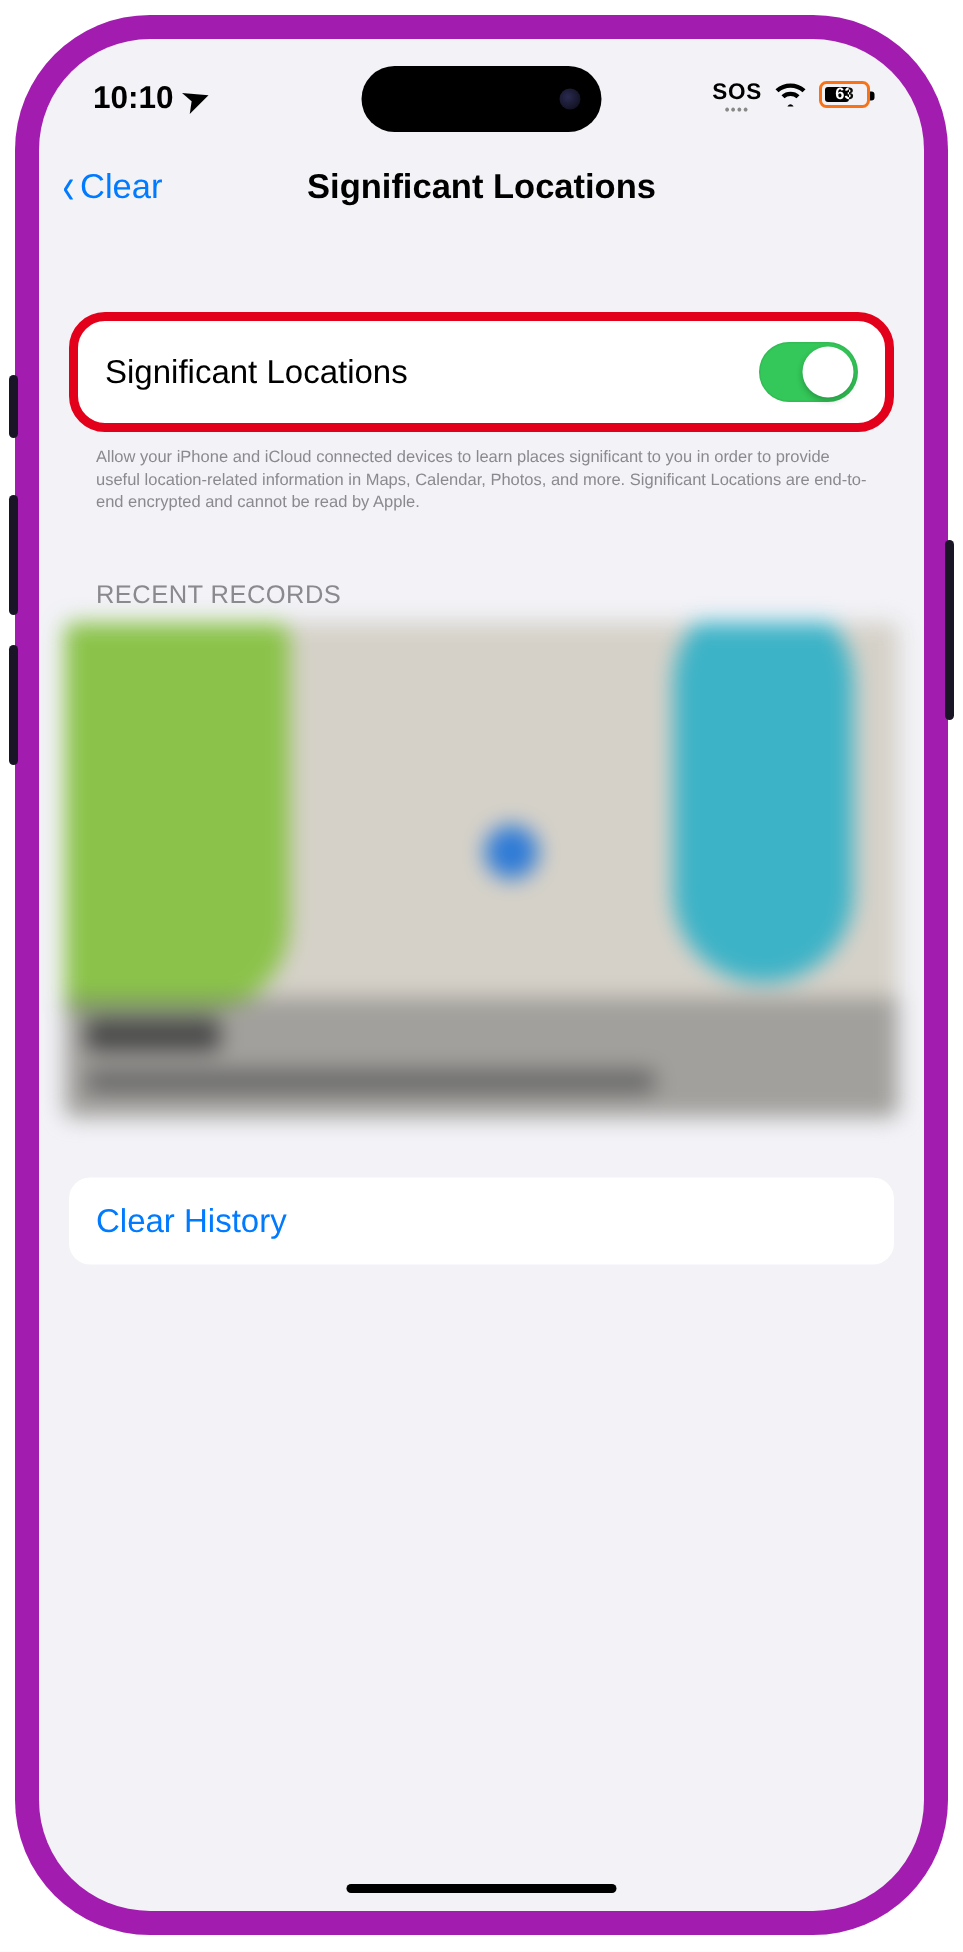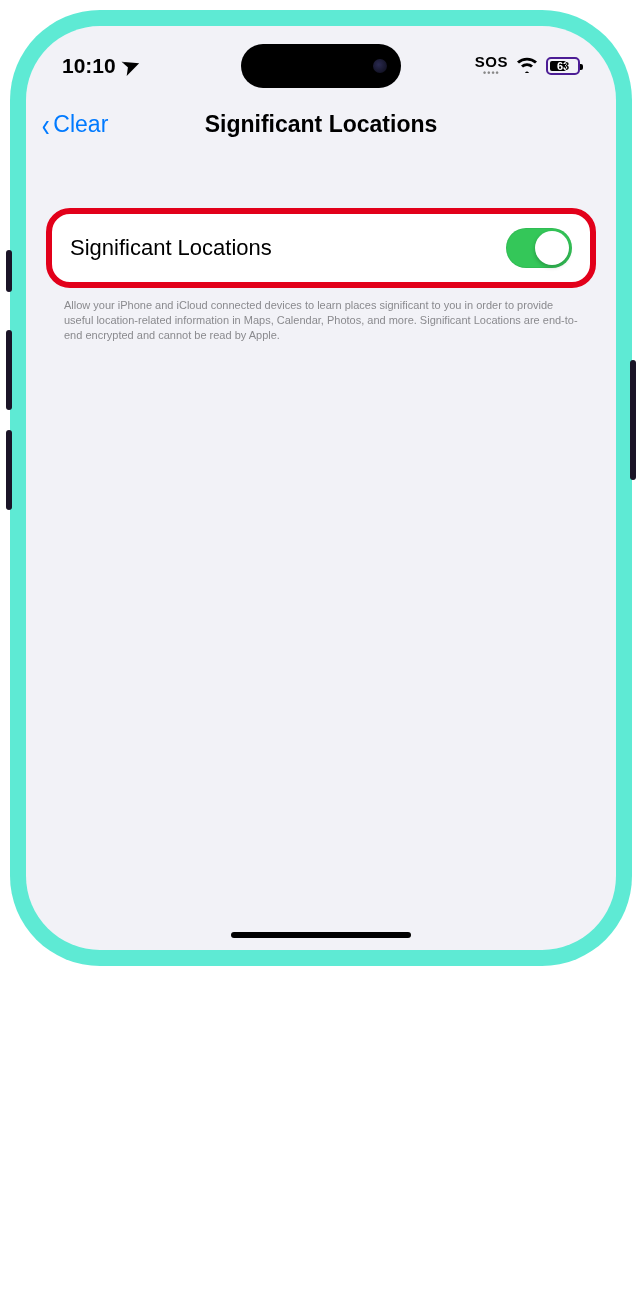--- a/index.html
+++ b/index.html
@@ -5,22 +5,22 @@
   * { box-sizing: border-box; margin: 0; padding: 0; }
   body {
     background: #fff;
     font-family: -apple-system, 'Helvetica Neue', Helvetica, Arial, sans-serif;
     width: 642px;
     height: 1301px;
     padding: 10px;
   }
   .phone-frame {
     width: 622px;
-    height: 956px;
-    background: #5eead4;
+    height: 1280px;
+    background: #a21caf;
     border-radius: 90px;
     padding: 16px;
     position: relative;
   }
   .side-btn {
     position: absolute;
     background: #1a1427;
     border-radius: 4px;
   }
   .btn-left-1 { left: -4px; top: 240px; width: 6px; height: 42px; }
@@ -57,27 +57,27 @@
   .status-bar {
     height: 70px;
     display: flex;
     align-items: center;
     justify-content: space-between;
     padding: 10px 36px 0;
     font-weight: 600;
     font-size: 21px;
   }
   .status-left { display: flex; align-items: center; gap: 6px; }
-  .status-right { display: flex; align-items: center; gap: 8px; }
+  .status-right { display: flex; gap: 8px; }
   .sos-wrap { display: flex; flex-direction: column; align-items: center; line-height: 1; }
   .sos { font-size: 15px; font-weight: 700; letter-spacing: 0.5px; }
   .dots { font-size: 9px; letter-spacing: 1px; color: #888; }
   .wifi { font-size: 20px; }
   .battery {
-    width: 34px; height: 18px; border: 2px solid #4c1d95; border-radius: 5px;
+    width: 34px; height: 18px; border: 2px solid #f97316; border-radius: 5px;
     position: relative; display: flex; align-items: center; padding: 2px;
   }
   .battery::after {
     content: ''; position: absolute; right: -5px; top: 5px;
     width: 3px; height: 6px; background: #000; border-radius: 0 2px 2px 0;
   }
   .battery-fill { background: #000; height: 100%; border-radius: 2px; width: 63%; position: relative; }
   .battery-pct { position: absolute; left: 0; right: 0; text-align: center; font-size: 11px; font-weight: 700; color:#fff; mix-blend-mode: difference; line-height: 14px;}
   
   .nav {
@@ -249,18 +249,32 @@
             <div class="knob"></div>
           </div>
         </div>
       </div>
 
       <div class="footer-text">
         <span>Allow your iPhone and iCloud connected devices to learn places significant to you in order to provide useful location-related information in Maps, Calendar, Photos, and more. Significant Locations are end-to-end encrypted and cannot be read by Apple.</span><br>
       </div>
 
 
-
+      <div class="records-section">
+        <div class="section-header">RECENT RECORDS</div>
+        <div class="map-card">
+          <div class="map-green"></div>
+          <div class="map-blue"></div>
+          <div class="map-dot"></div>
+          <div class="map-footer"></div>
+          <div class="map-label-title"></div>
+          <div class="map-label-sub"></div>
+        </div>
+      </div>
+
+      <div class="clear-section">
+        <div class="clear-row">Clear History</div>
+      </div>
     </div>
 
     <div class="home-indicator"></div>
   </div>
 </div>
 
 </body></html>

